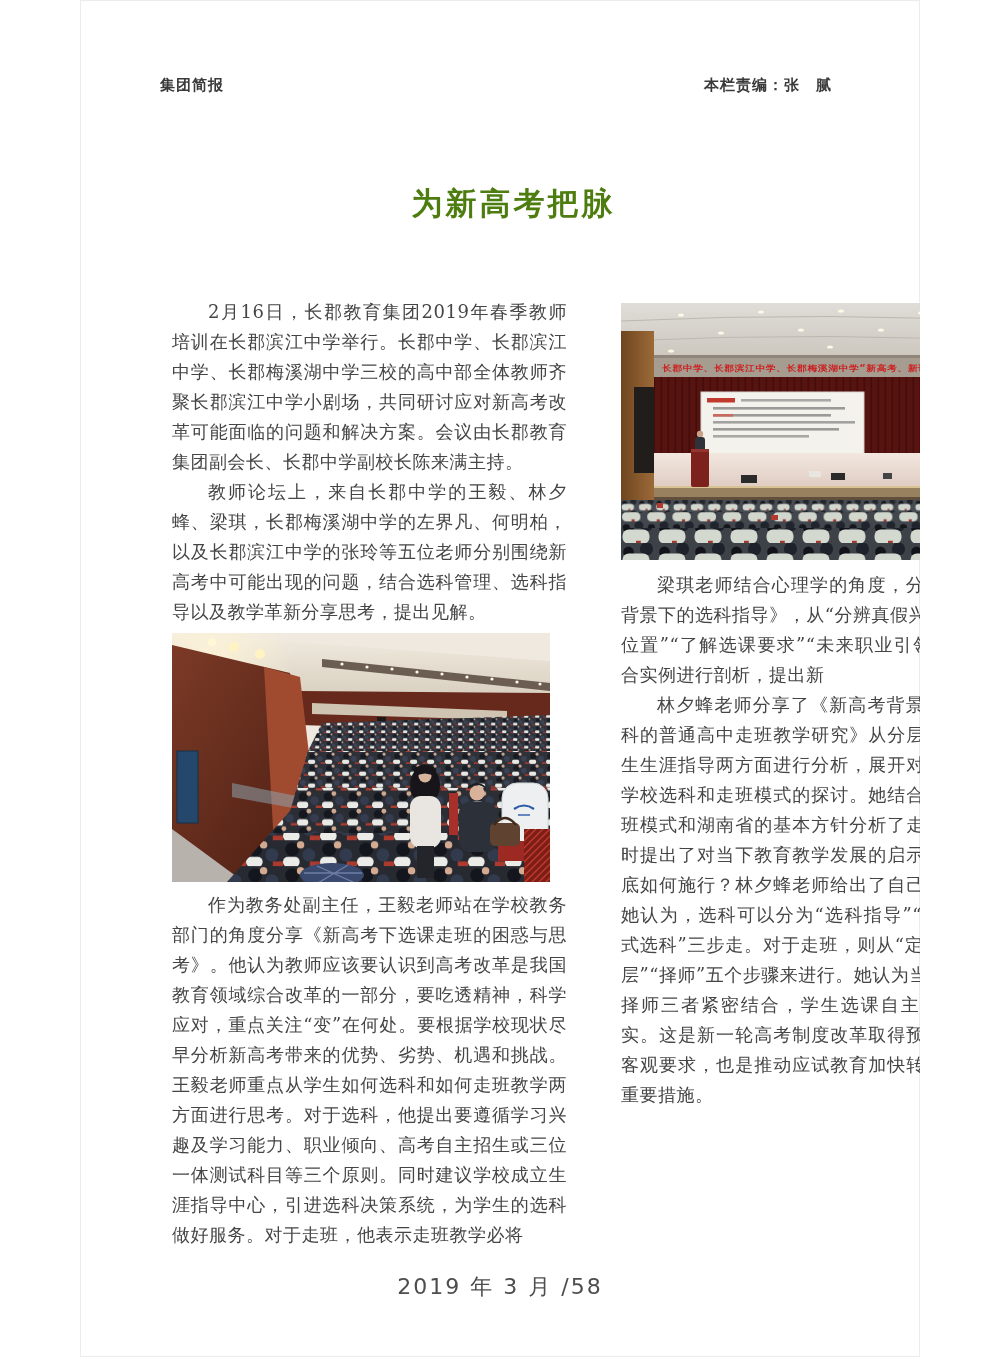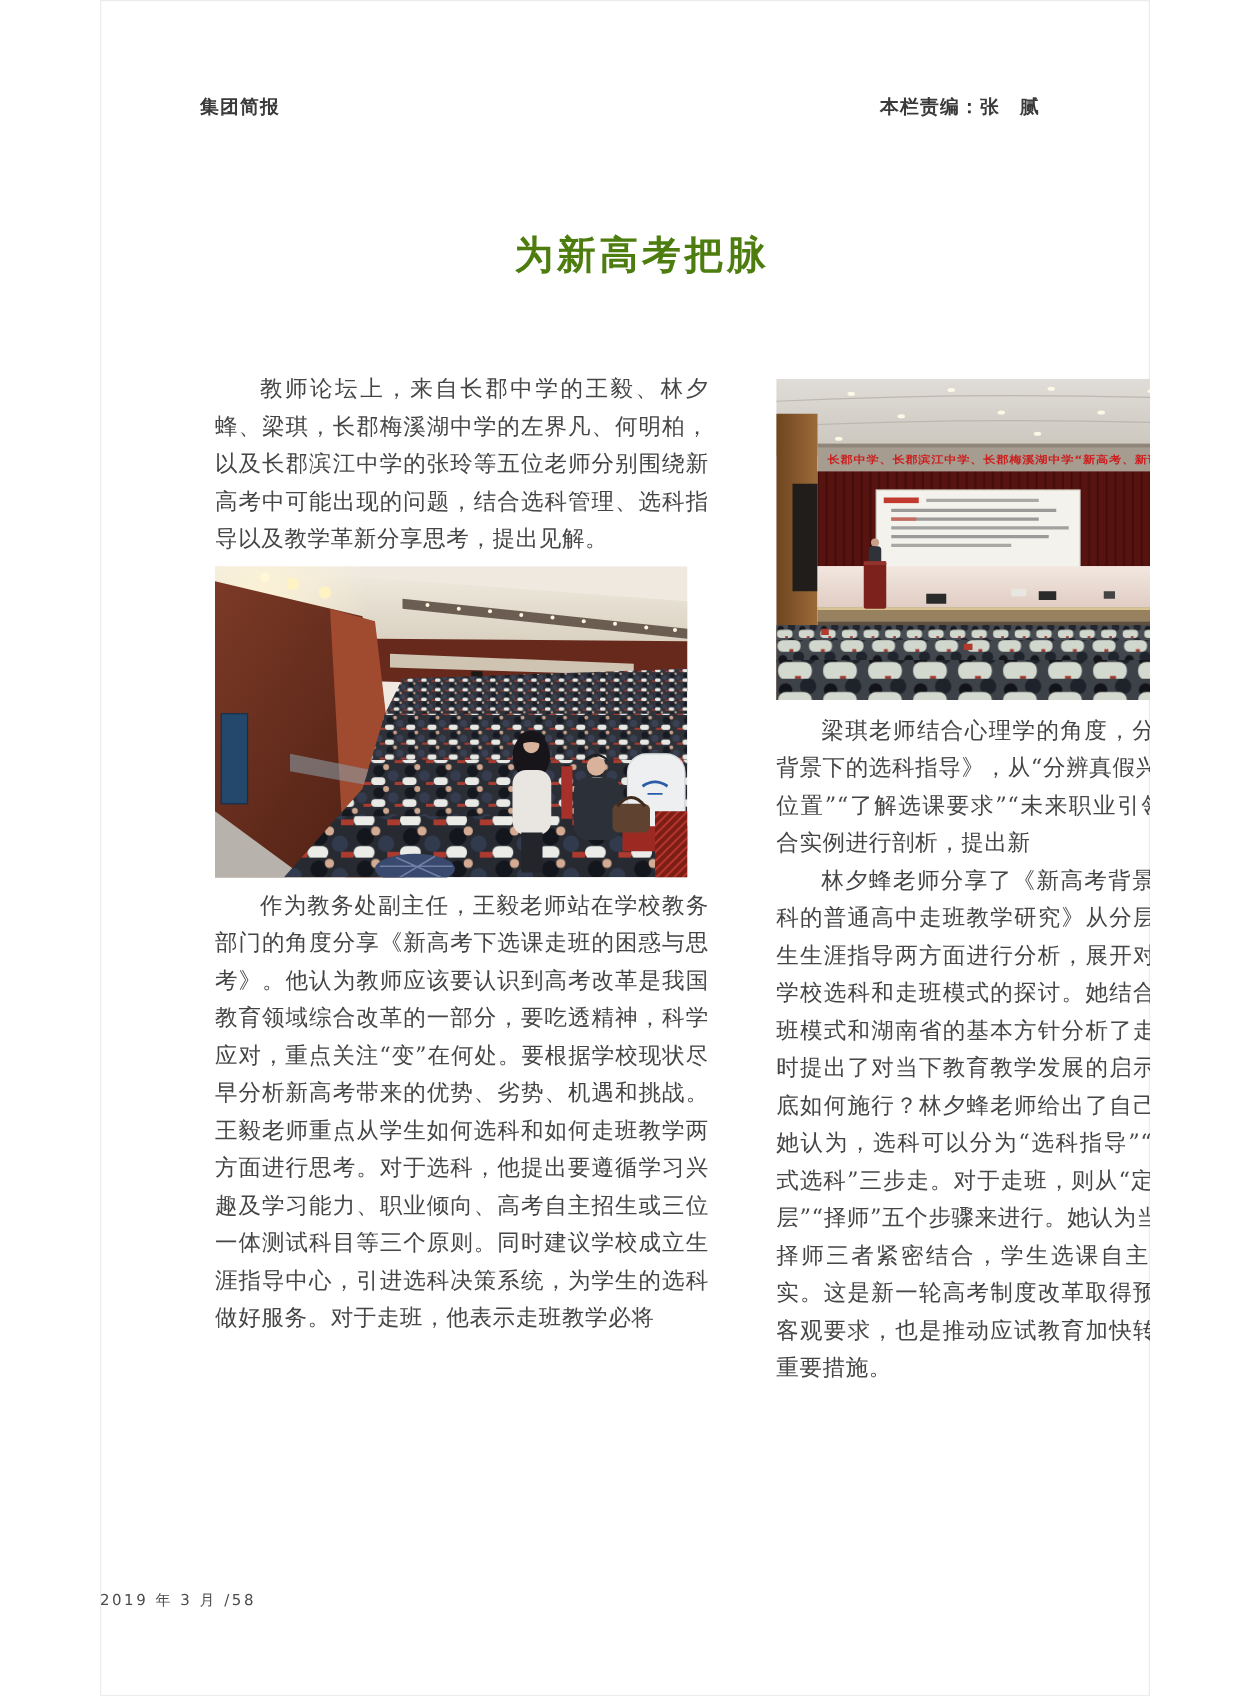--- a/index.html
+++ b/index.html
@@ -37,40 +37,41 @@
   }
   .col-left{left:92px;width:395px;}
   .col-right{left:517px;width:418px;margin-left:24px;}
   .col p{margin:0;text-indent:2em;}
   .col p.cont{text-indent:0;}
   .photo{display:block;}
   .photo-left{margin:6px 0 8px 0;}
   .photo-right{margin:6px 0 10px 0;}
   .footer{
     position:absolute;top:1272px;left:0;width:100%;
-    text-align:left;
+    text-align:center;
     font-family:"DejaVu Sans", sans-serif;
-    font-size:12px;color:#4d4d4d;letter-spacing:2px;
+    font-size:22px;color:#4d4d4d;letter-spacing:2px;
   }
 </style>
 </head>
 <body>
 
 <div class="page">
 
   <div class="header">
     <span>集团简报</span>
     <span>本栏责编：张　腻</span>
   </div>
 
   <div class="title-wrap">
     <h1 class="title-main">为新高考把脉</h1>
   </div>
 
   <div class="col col-left">
+    <p>2月16日，长郡教育集团2019年春季教师培训在长郡滨江中学举行。长郡中学、长郡滨江中学、长郡梅溪湖中学三校的高中部全体教师齐聚长郡滨江中学小剧场，共同研讨应对新高考改革可能面临的问题和解决方案。会议由长郡教育集团副会长、长郡中学副校长陈来满主持。</p>
     <p>教师论坛上，来自长郡中学的王毅、林夕蜂、梁琪，长郡梅溪湖中学的左界凡、何明柏，以及长郡滨江中学的张玲等五位老师分别围绕新高考中可能出现的问题，结合选科管理、选科指导以及教学革新分享思考，提出见解。</p>
 
     <svg class="photo photo-left" width="378" height="249" viewBox="0 0 378 249">
       <defs>
         <radialGradient id="glow2" cx="0.5" cy="0.5" r="0.5">
           <stop offset="0" stop-color="#fdf3d6" stop-opacity="0.95"></stop>
           <stop offset="1" stop-color="#fdf3d6" stop-opacity="0"></stop>
         </radialGradient>
         <linearGradient id="ceil2" x1="0" y1="0" x2="0" y2="1">
           <stop offset="0" stop-color="#f1ece1"></stop>

